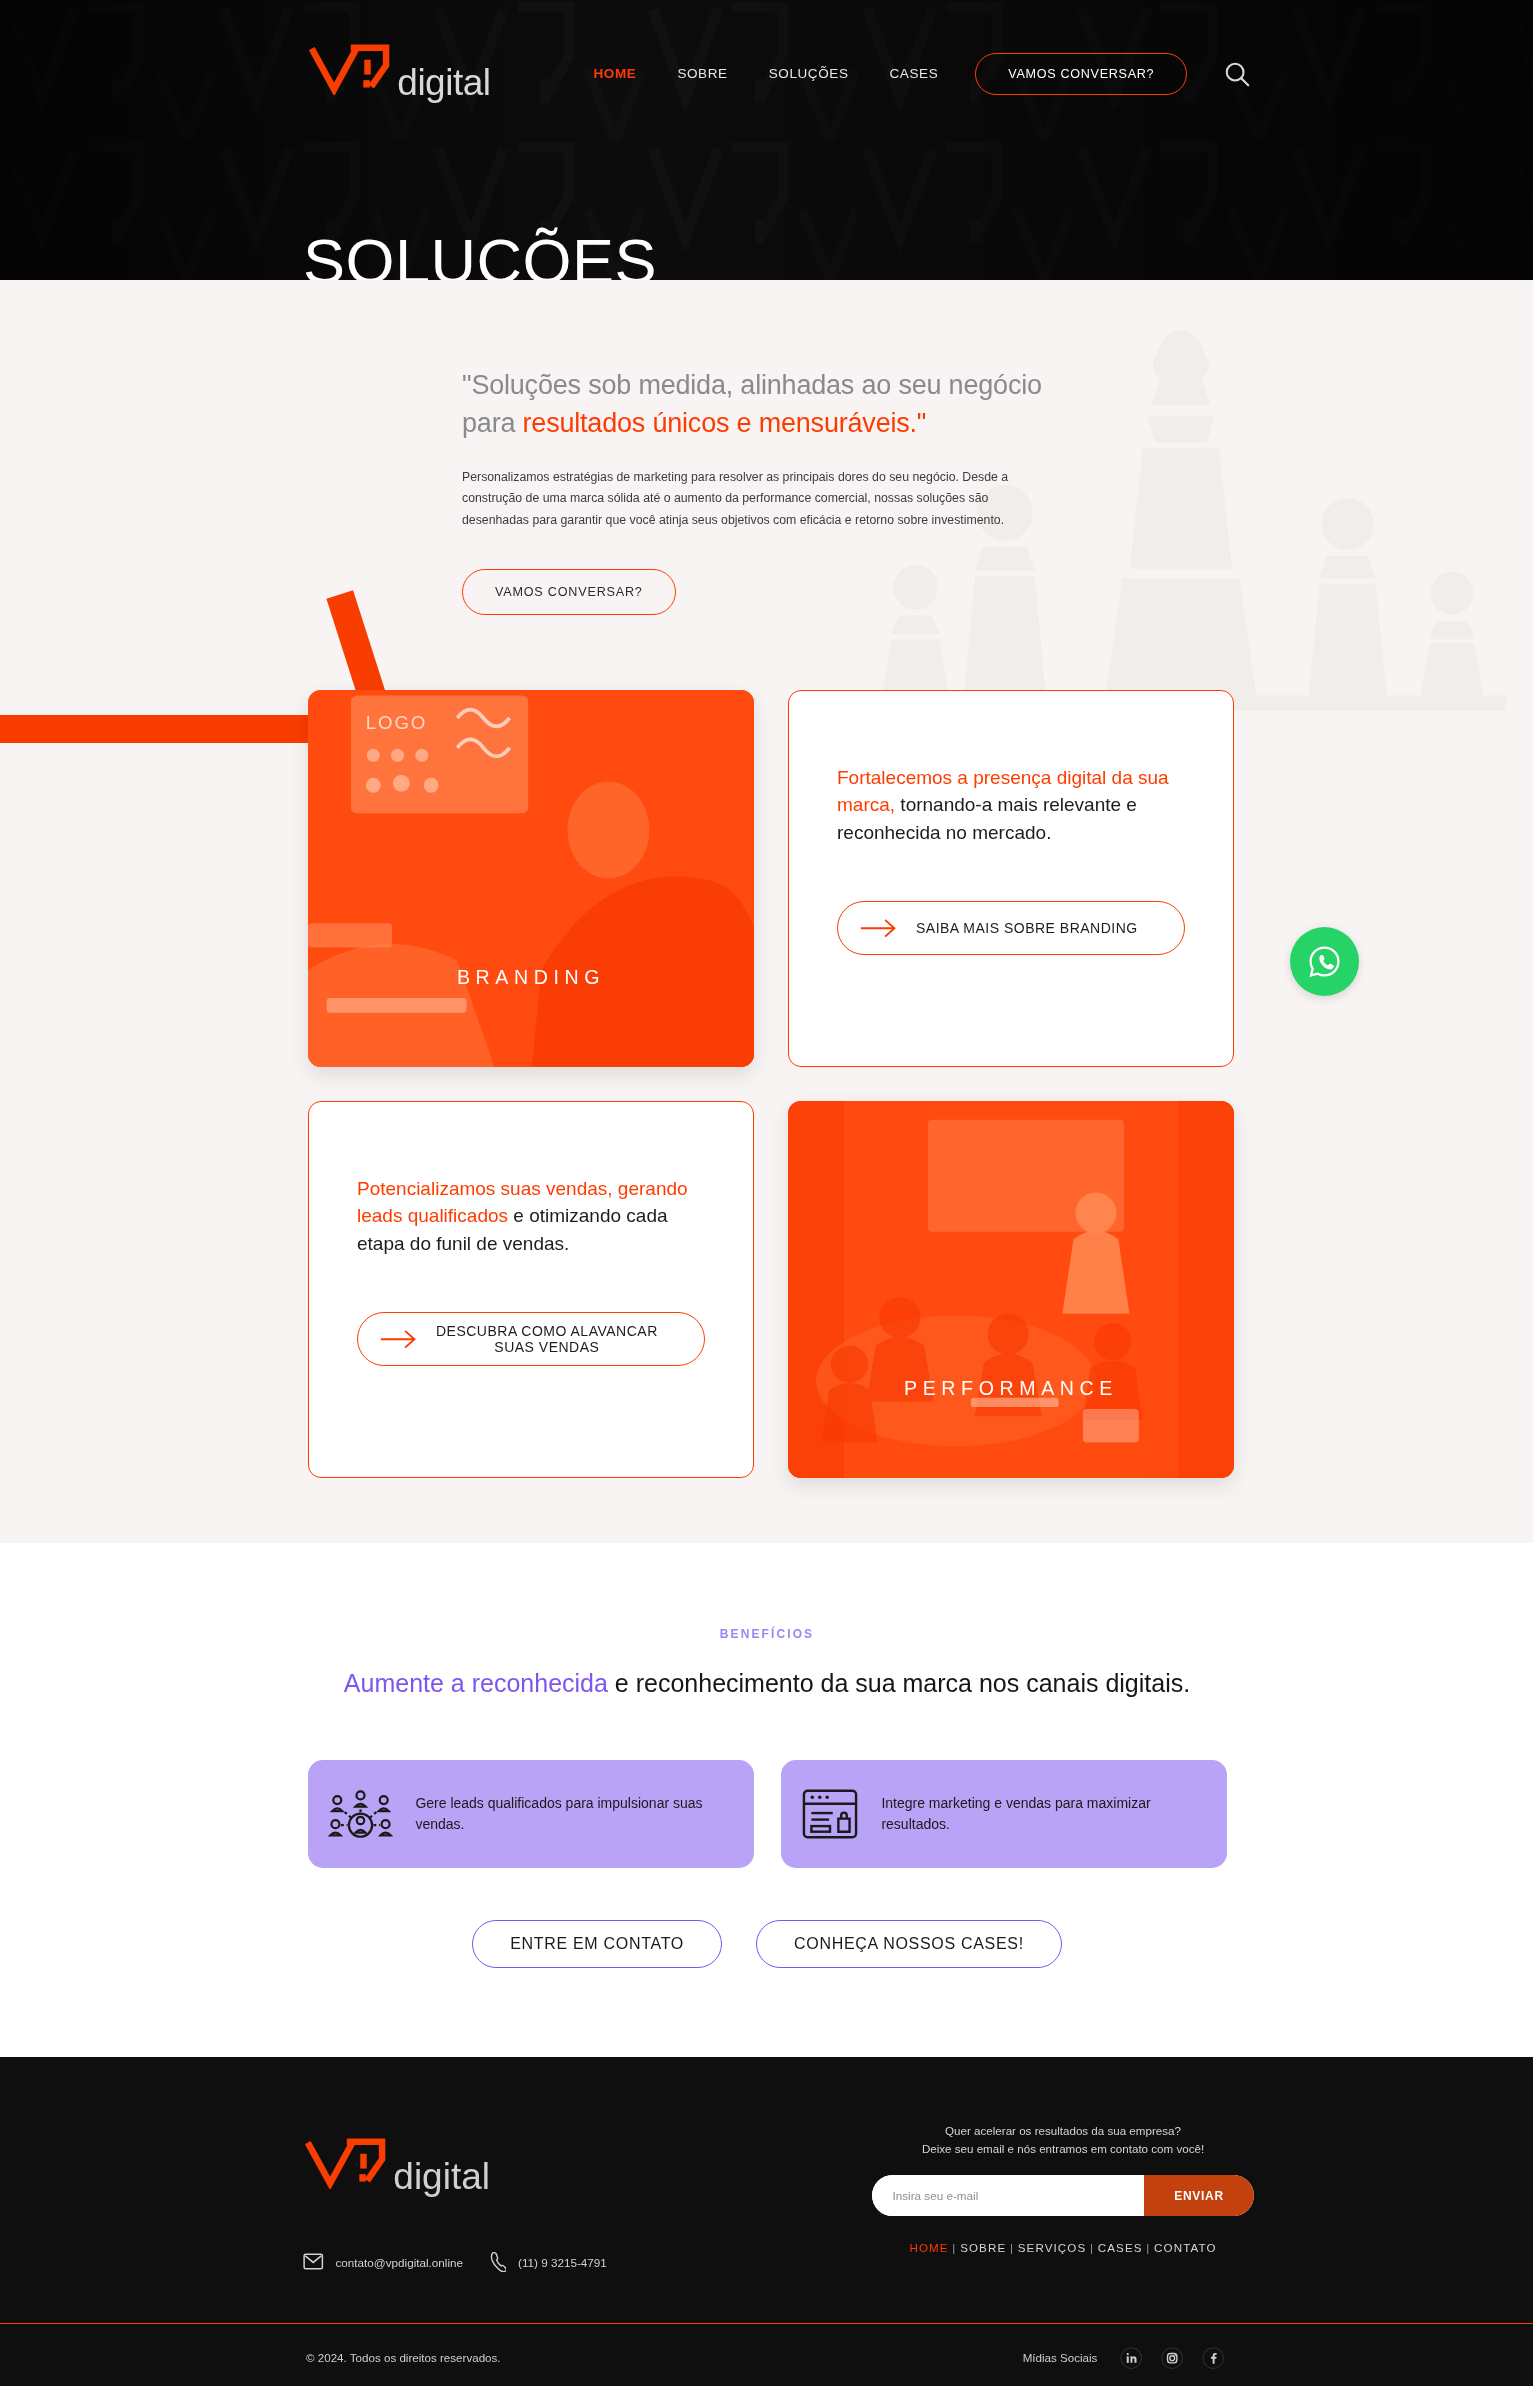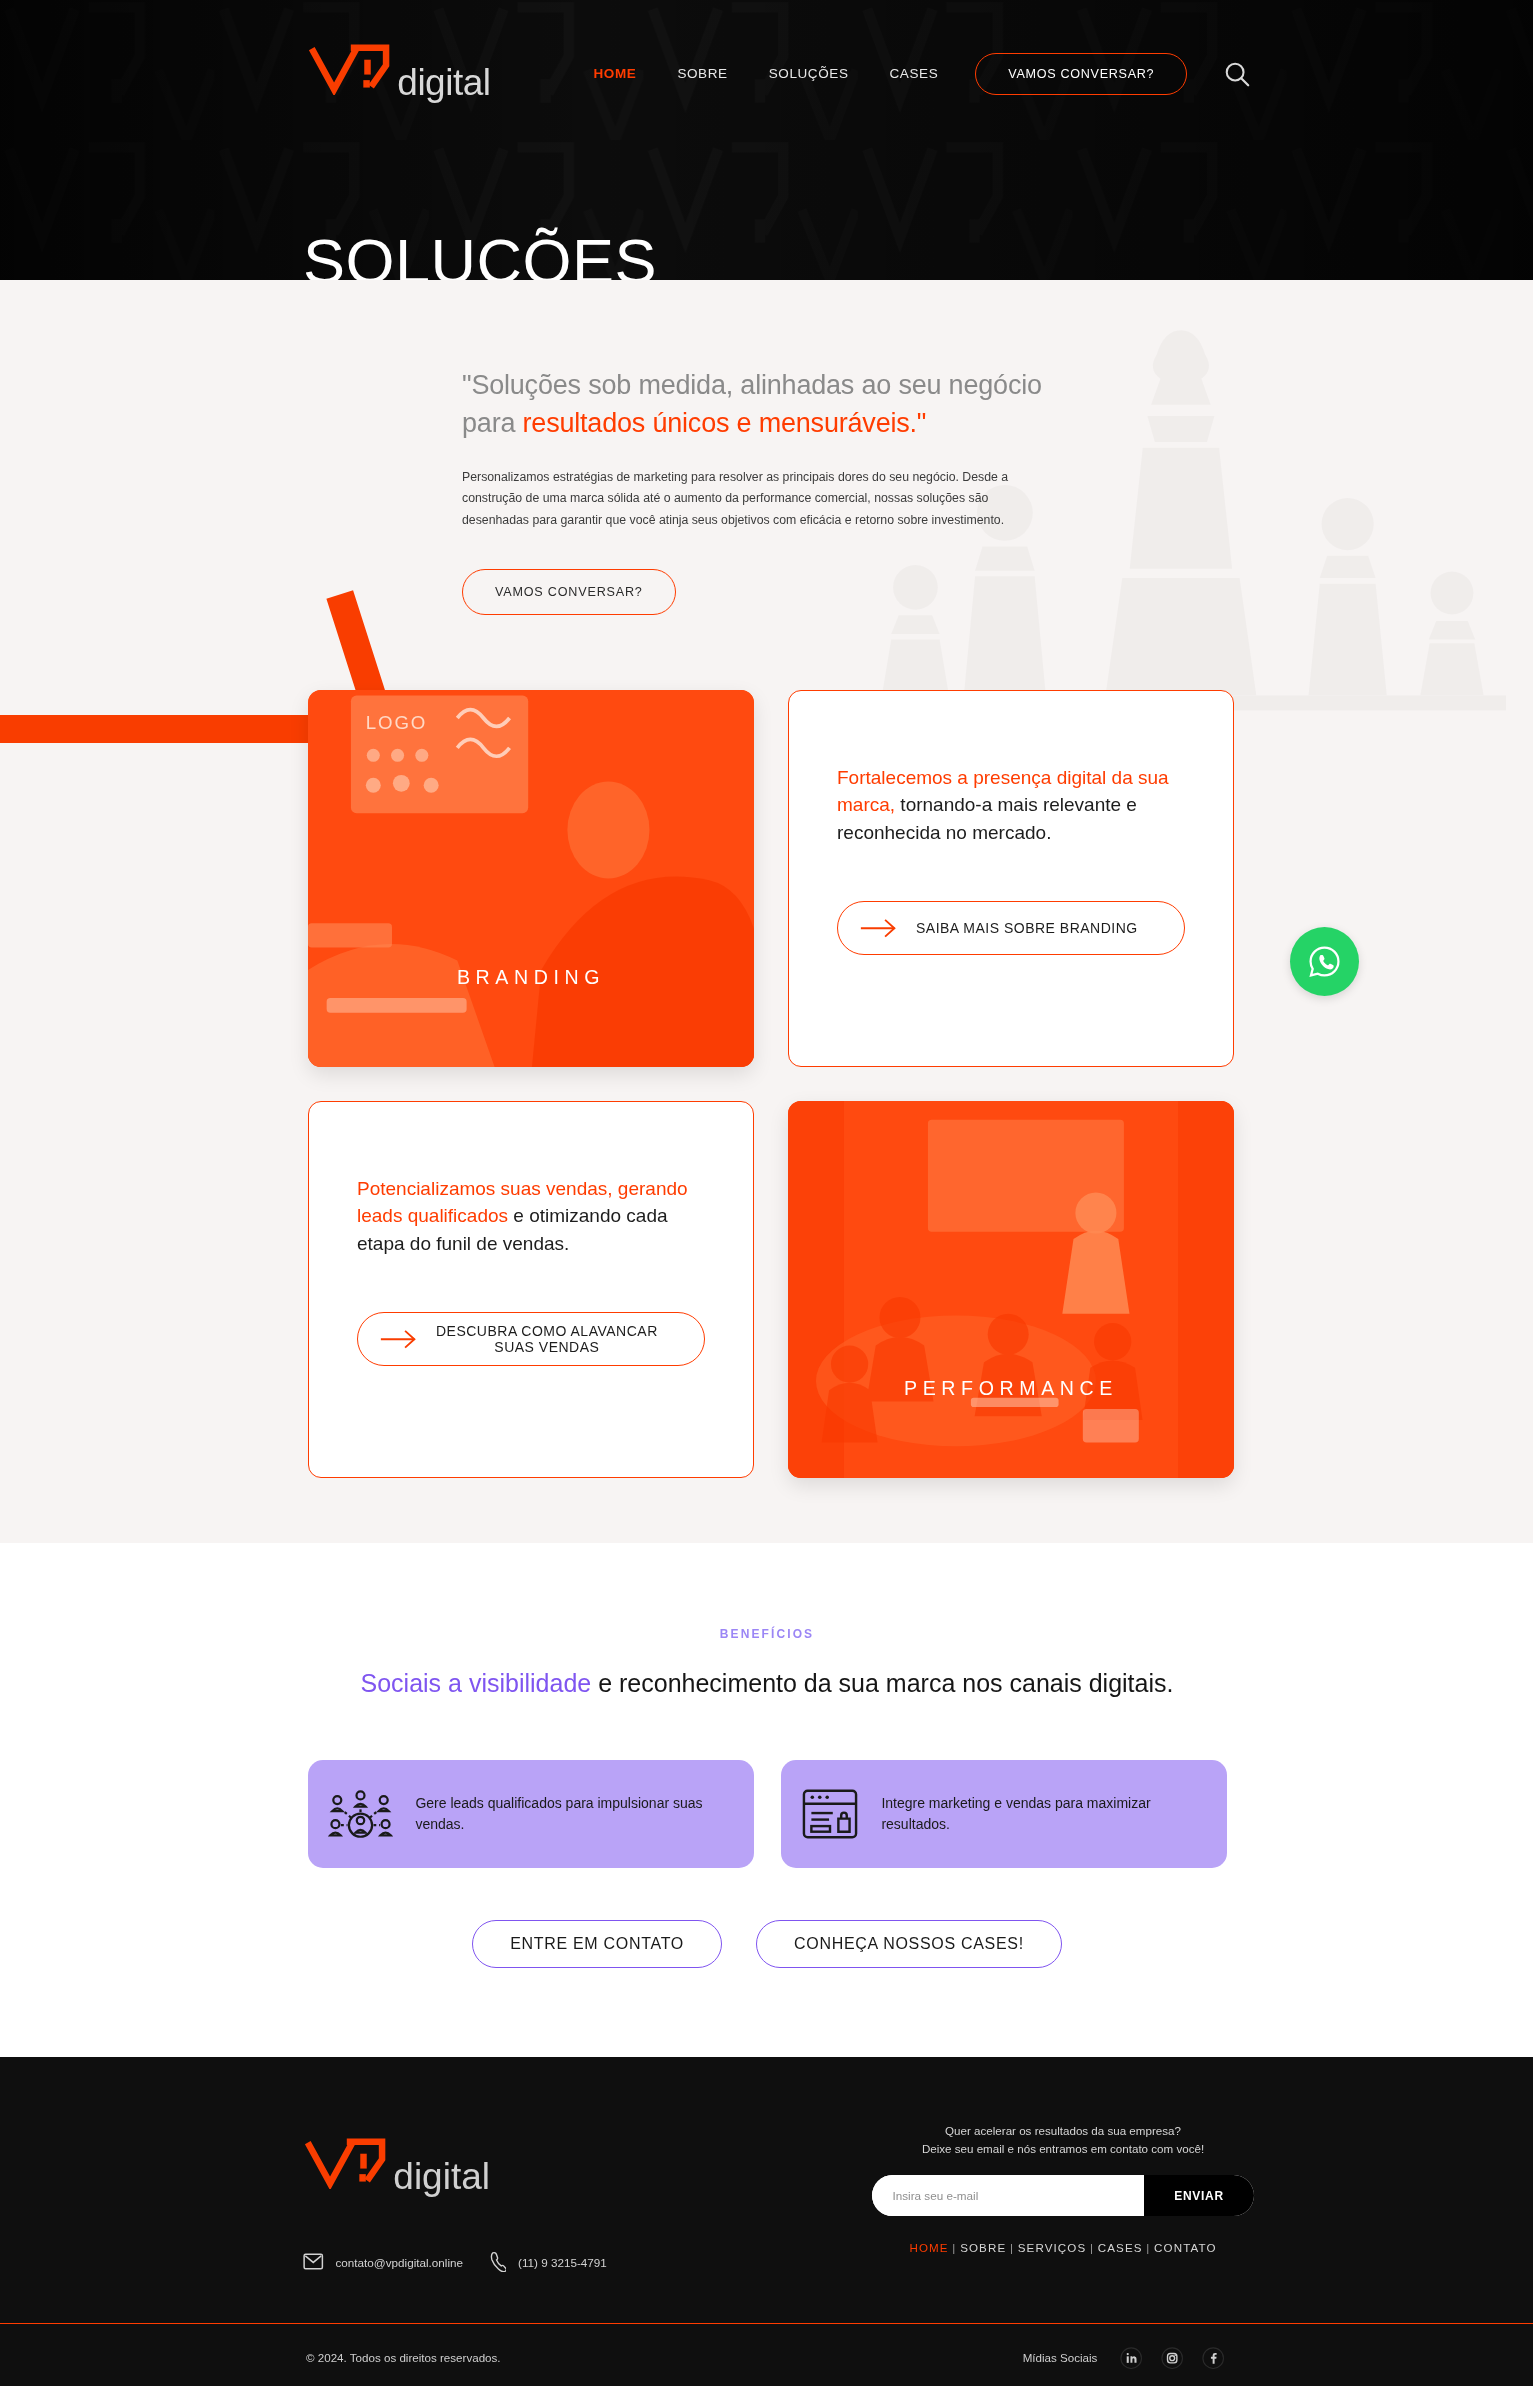--- a/index.html
+++ b/index.html
@@ -325,21 +325,21 @@
     padding: 0 20.5px;
     font-size: 11.7px;
     color: #333;
     font-family: "Liberation Sans", sans-serif;
     background: #ffffff;
   }
   .f-form input::placeholder { color: #8f8f8f; }
   .f-form button {
     width: 110px;
     border: none;
-    background: #000000;
+    background: #c2410c;
     color: #ffffff;
     font-size: 12px;
     font-weight: 700;
     letter-spacing: 0.7px;
     cursor: pointer;
     font-family: "Liberation Sans", sans-serif;
   }
   .f-links {
     position: absolute;
     left: 872px; top: 132px;
@@ -567,21 +567,21 @@
       <svg width="39" height="39" viewBox="0 0 42 42" aria-hidden="true">
         <path d="M21 6 C12.7 6 6 12.7 6 21 c0 2.9 0.8 5.6 2.3 7.9 L6.4 36 l7.4-1.9 c2.2 1.2 4.6 1.9 7.2 1.9 c8.3 0 15-6.7 15-15 S29.3 6 21 6 z" fill="none" stroke="#ffffff" stroke-width="2.4"></path>
         <path d="M16.2 14.8 c0.4-0.9 0.8-0.9 1.3-0.9 h1.1 c0.4 0 0.8 0.1 1.1 0.9 l1.2 2.8 c0.2 0.5 0.1 0.9-0.2 1.3 l-0.8 0.9 c-0.3 0.3-0.3 0.7-0.1 1 c1 1.8 2.6 3.3 4.5 4.2 c0.4 0.2 0.8 0.1 1-0.2 l0.9-1 c0.3-0.4 0.8-0.5 1.2-0.3 l2.7 1.3 c0.6 0.3 0.8 0.6 0.8 1.1 c0 1.3-0.6 2.5-1.8 3.1 c-1.3 0.7-2.8 0.6-4.2 0.1 c-4.5-1.6-8-5.2-9.2-9.8 c-0.4-1.5-0.3-3 0.5-4.5z" fill="#ffffff"></path>
       </svg>
     </div>
   </div>
 
   <div class="benefits">
     <div class="benefits-kicker">BENEFÍCIOS</div>
     <div class="benefits-title">
-      <span class="hl">Sociais a visibilidade</span><span> e reconhecimento da sua marca nos canais digitais.</span>
+      <span class="hl">Aumente a reconhecida</span><span> e reconhecimento da sua marca nos canais digitais.</span>
     </div>
 
     <div class="bcards">
       <div class="bcard">
         <span class="bicon">
           <svg width="65" height="54" viewBox="0 0 70 58" aria-hidden="true">
             <g stroke="#1a1a1a" stroke-width="2.4" fill="none">
               <circle cx="35" cy="9" r="4.3"></circle>
               <path d="M29.5 21 q5.5-6 11 0 z"></path>
               <circle cx="10" cy="14" r="4.3"></circle>

